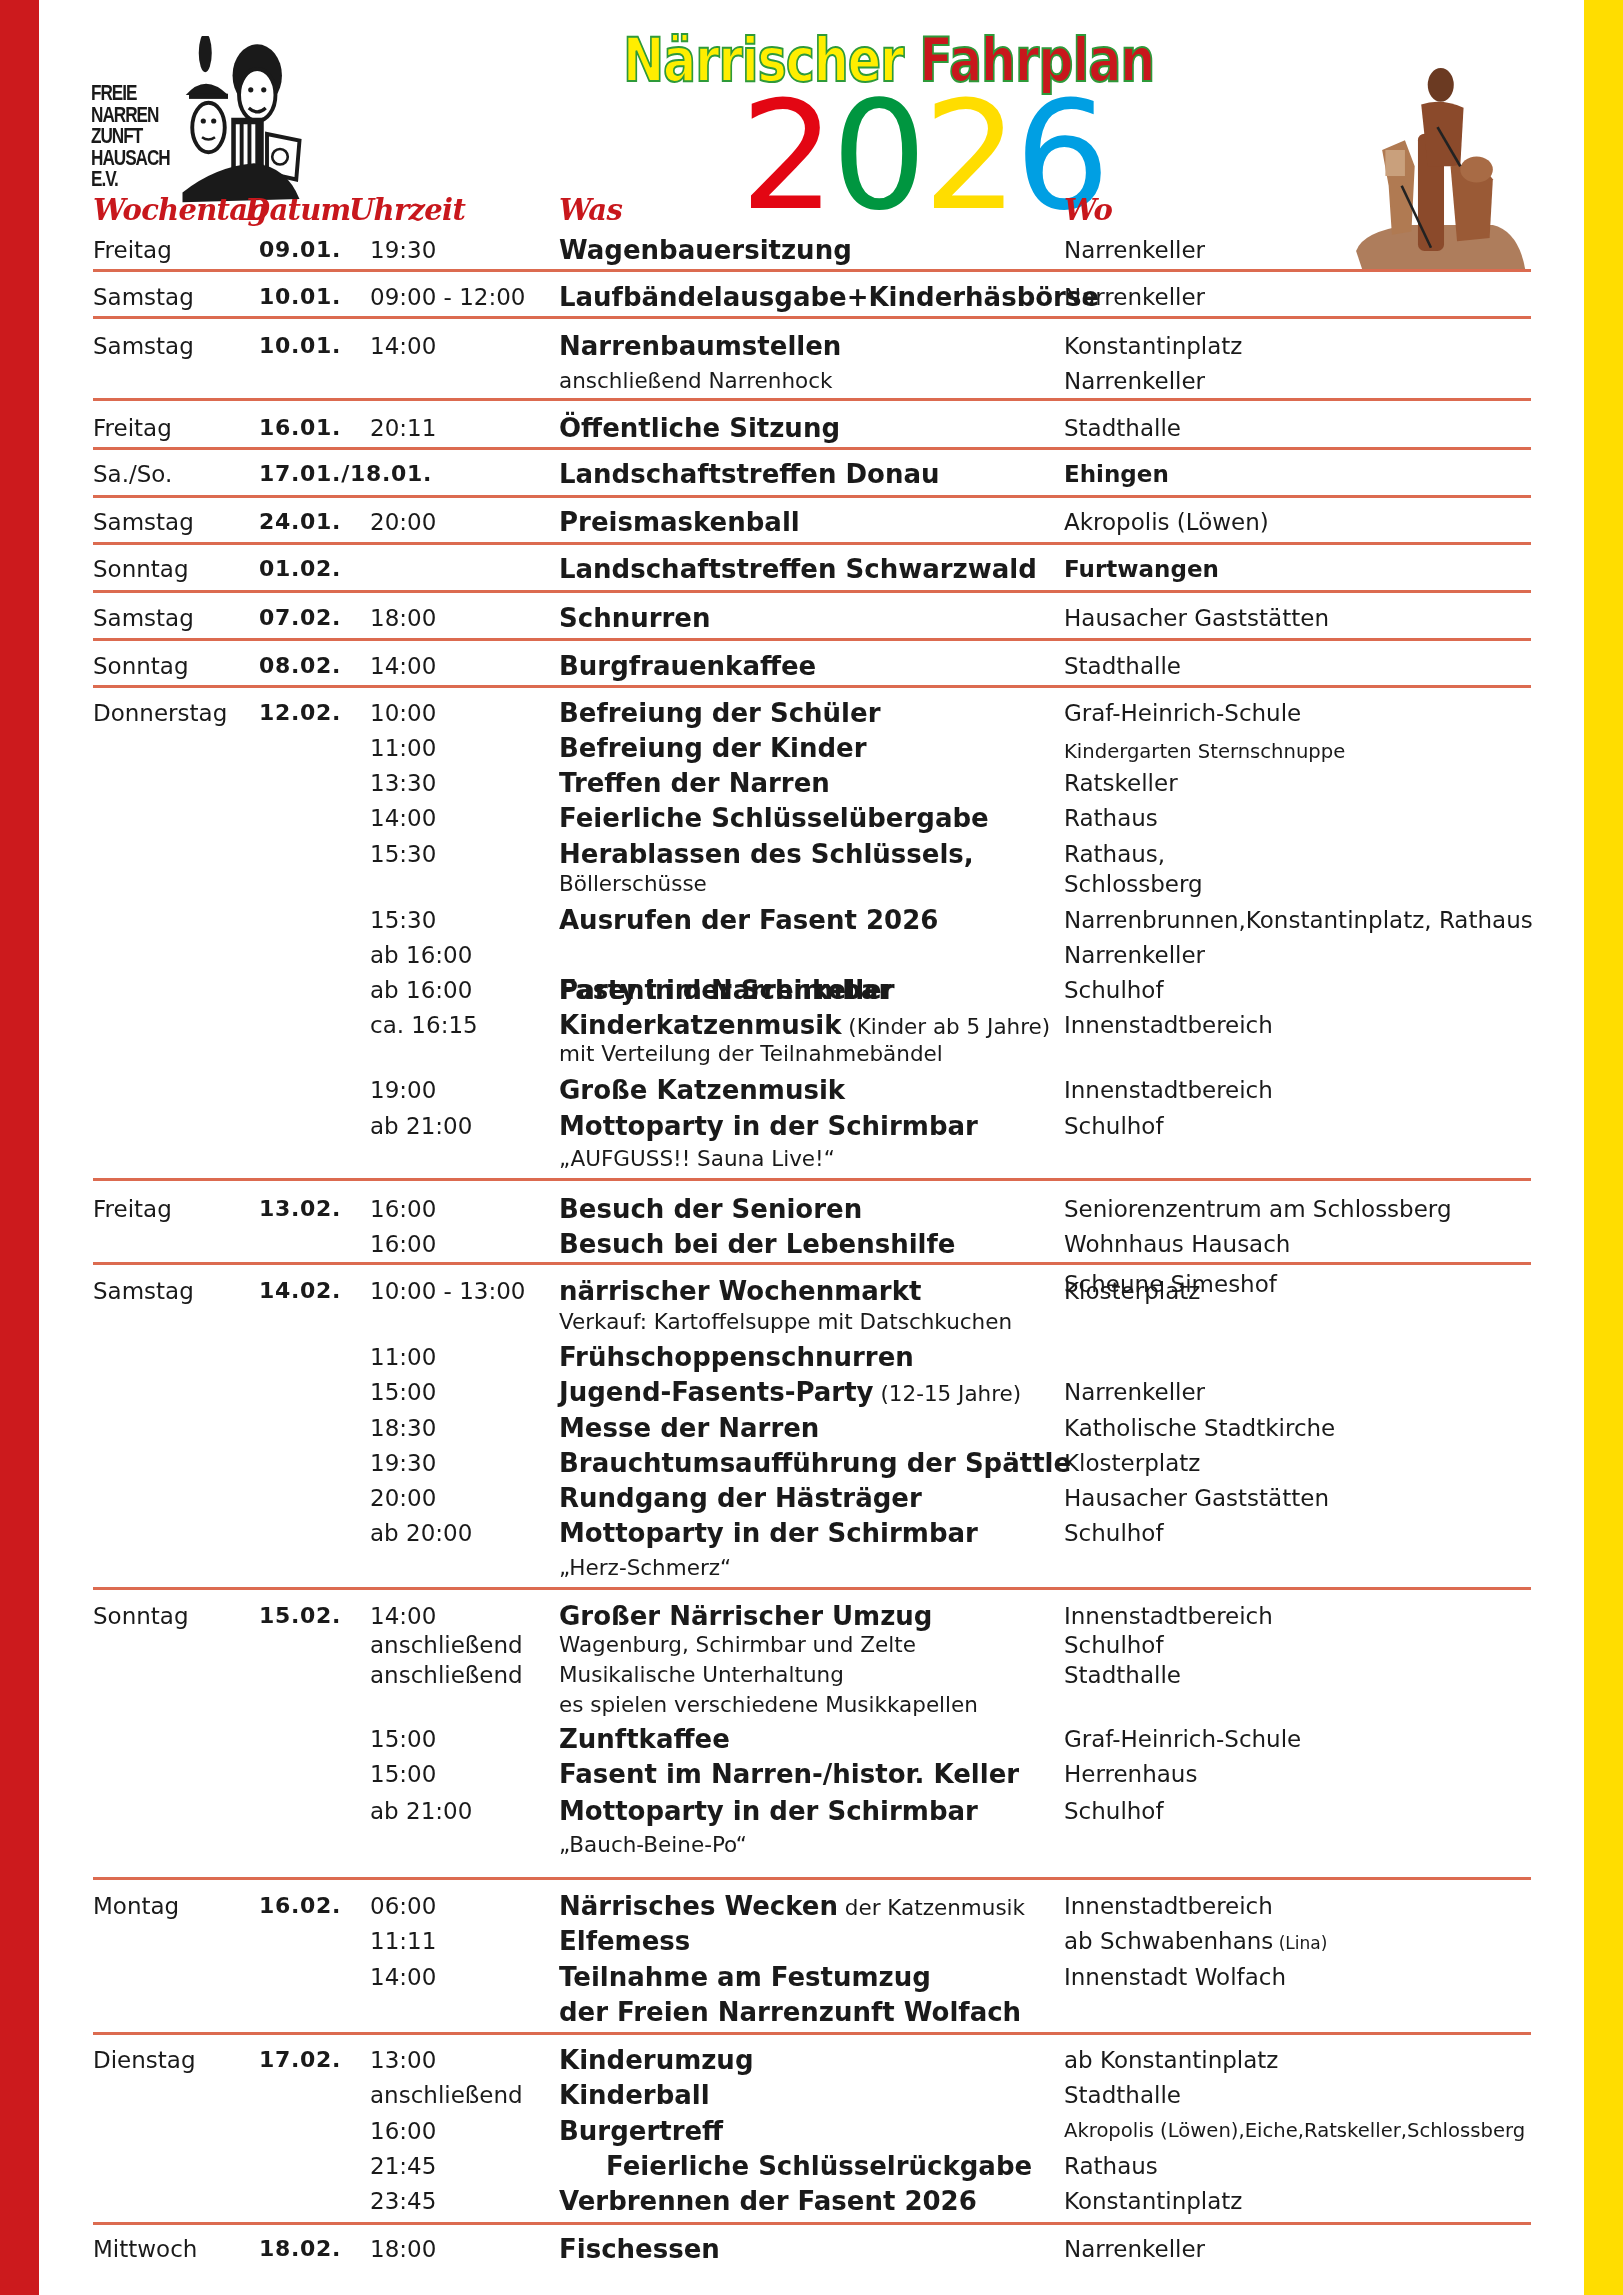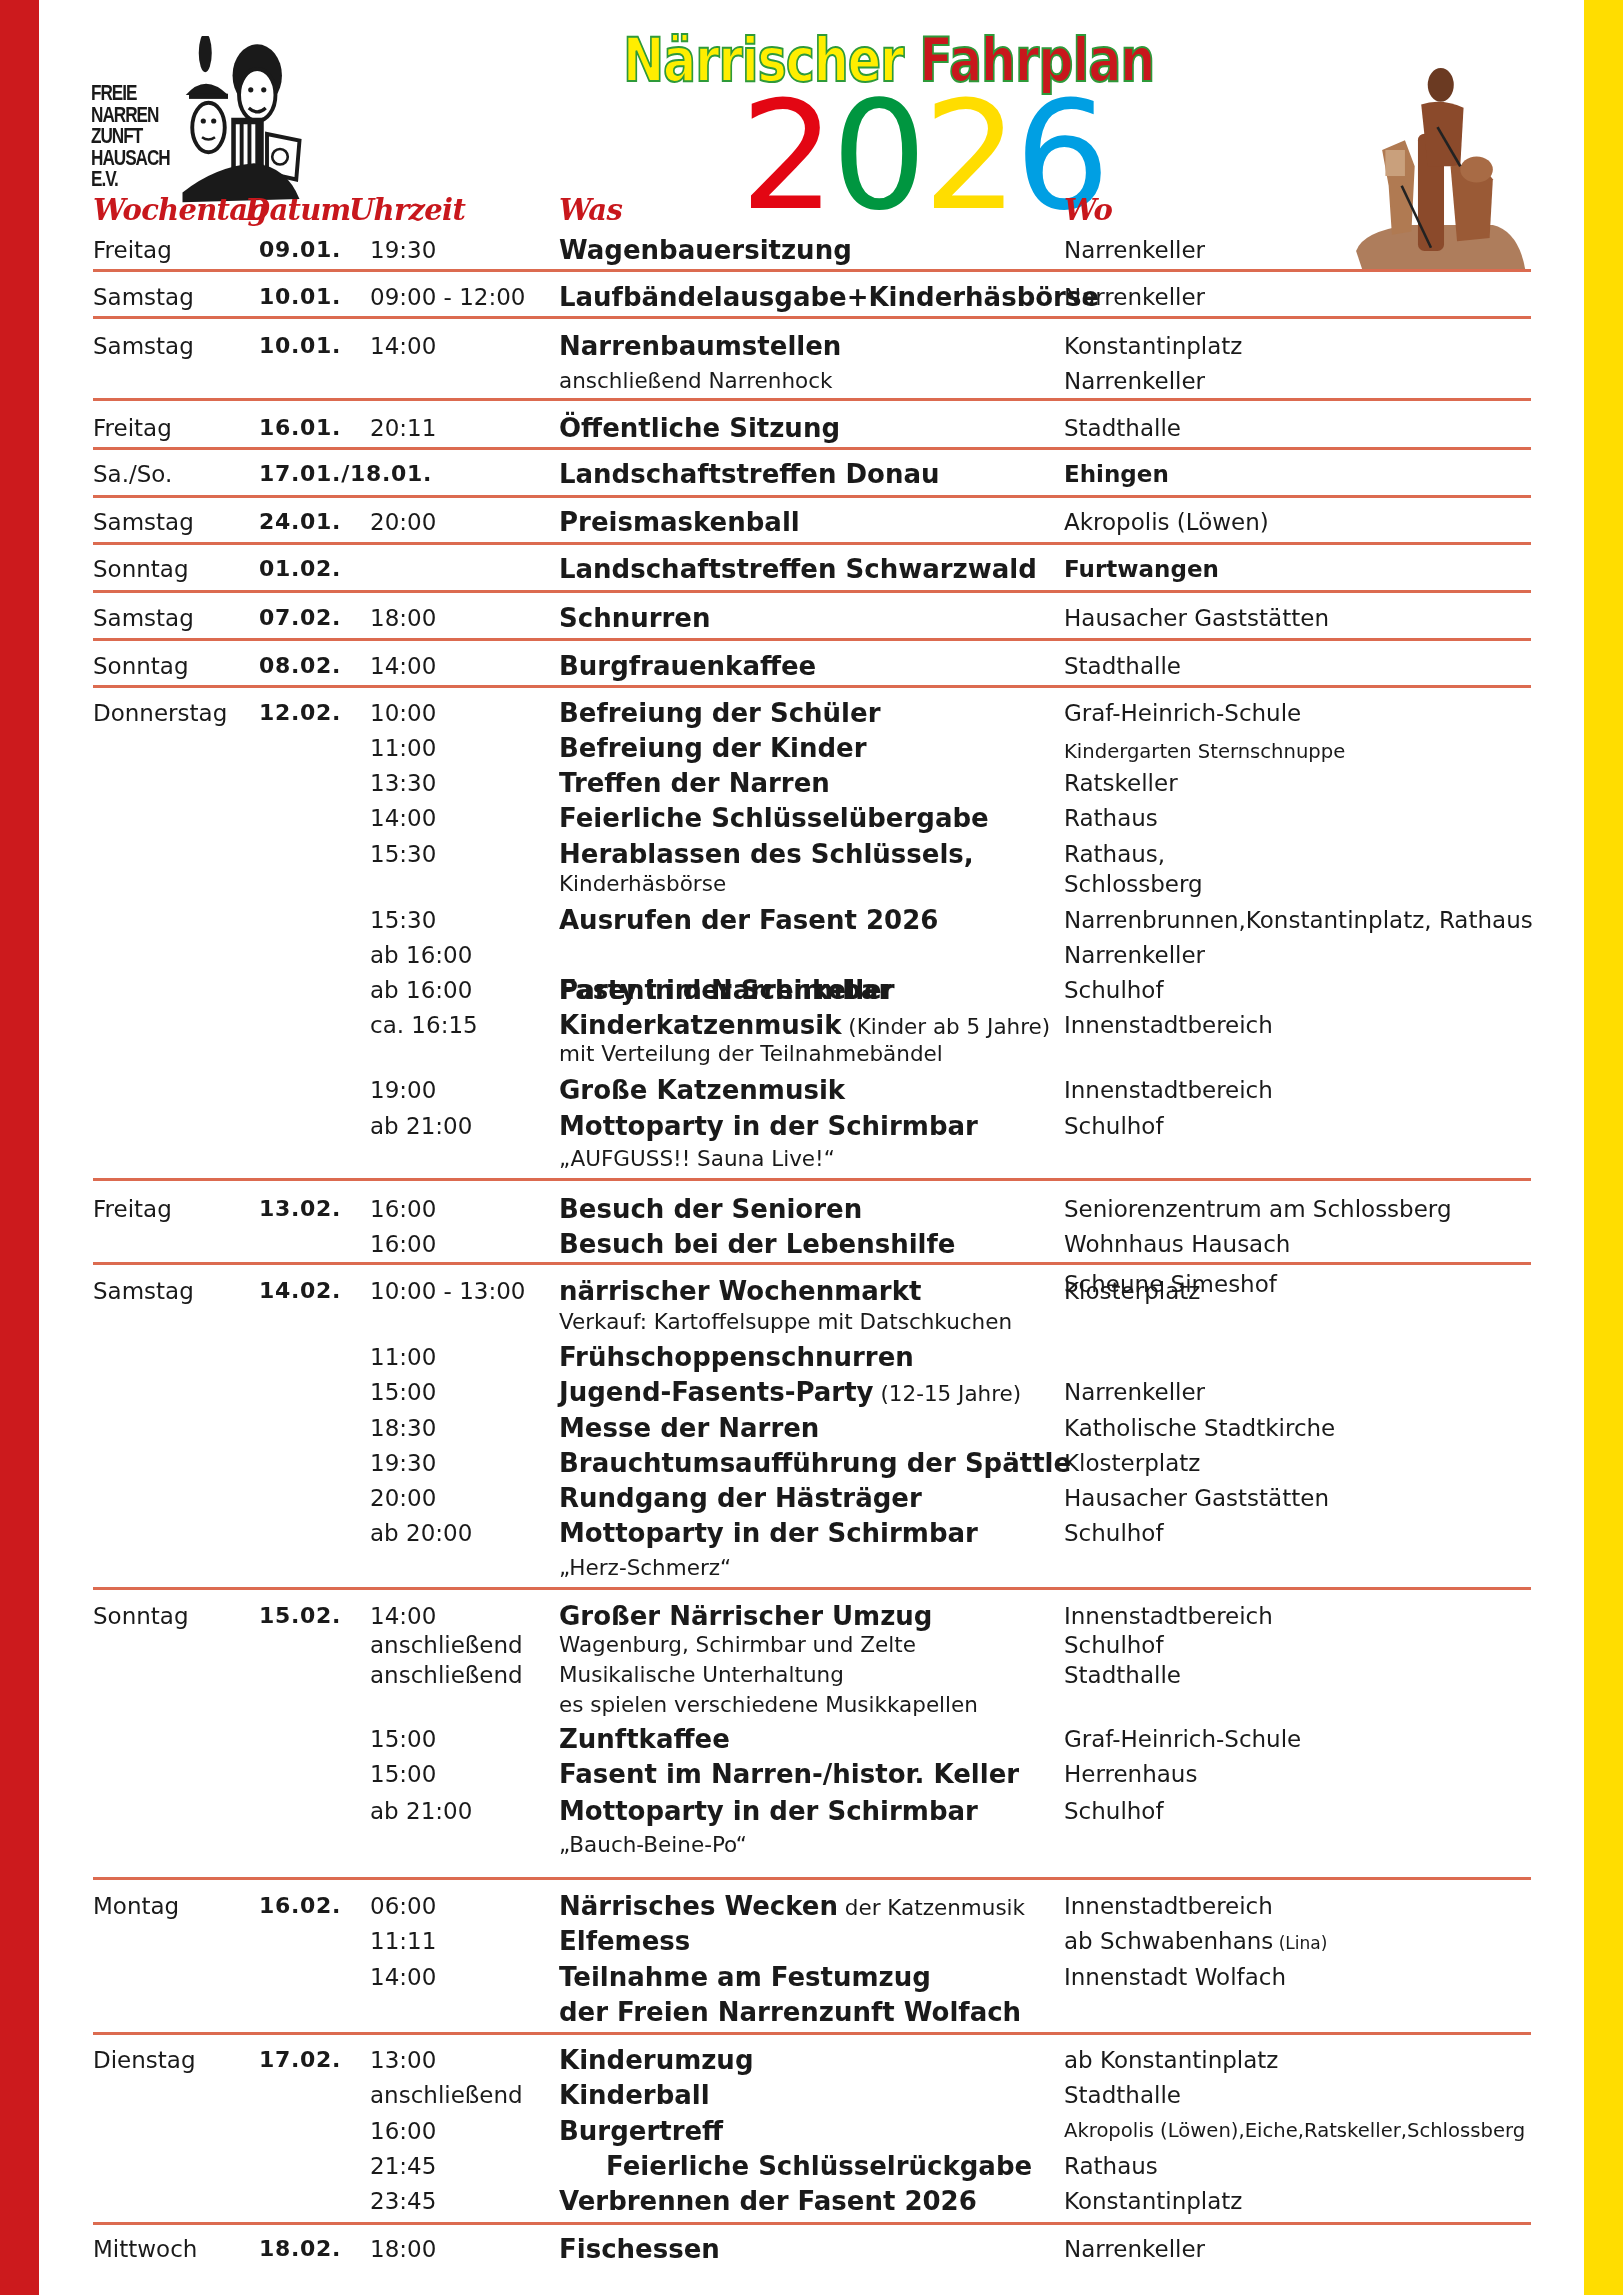--- a/index.html
+++ b/index.html
@@ -175,21 +175,21 @@
     <div class="cell c-where small" style="top: 752px;">Kindergarten Sternschnuppe</div>
     <div class="cell c-time" style="top: 783px;">13:30</div>
     <div class="cell c-what" style="top: 783px;"><span>Treffen der Narren</span></div>
     <div class="cell c-where" style="top: 783px;"><span>Ratskeller</span></div>
     <div class="cell c-time" style="top: 818px;">14:00</div>
     <div class="cell c-what" style="top: 818px;"><span>Feierliche Schlüsselübergabe</span></div>
     <div class="cell c-where" style="top: 818px;"><span>Rathaus</span></div>
     <div class="cell c-time" style="top: 854px;">15:30</div>
     <div class="cell c-what" style="top: 854px;"><span>Herablassen des Schlüssels,</span></div>
     <div class="cell c-where" style="top: 854px;"><span>Rathaus,</span></div>
-    <div class="cell c-what sub" style="top: 884px;">Kinderhäsbörse</div>
+    <div class="cell c-what sub" style="top: 884px;">Böllerschüsse</div>
     <div class="cell c-where" style="top: 884px;"><span>Schlossberg</span></div>
     <div class="cell c-time" style="top: 920px;">15:30</div>
     <div class="cell c-what" style="top: 920px;"><span>Ausrufen der Fasent 2026</span></div>
     <div class="cell c-where" style="top: 920px;"><span>Narrenbrunnen,Konstantinplatz, Rathaus</span></div>
     <div class="cell c-time" style="top: 955px;">ab 16:00</div>
     <div class="cell c-what" style="top: 990px;"><span>Fasent im Narrenkeller</span></div>
     <div class="cell c-where" style="top: 955px;"><span>Narrenkeller</span></div>
     <div class="cell c-time" style="top: 990px;">ab 16:00</div>
     <div class="cell c-what" style="top: 990px;"><span>Party in der Schirmbar</span></div>
     <div class="cell c-where" style="top: 990px;"><span>Schulhof</span></div>

